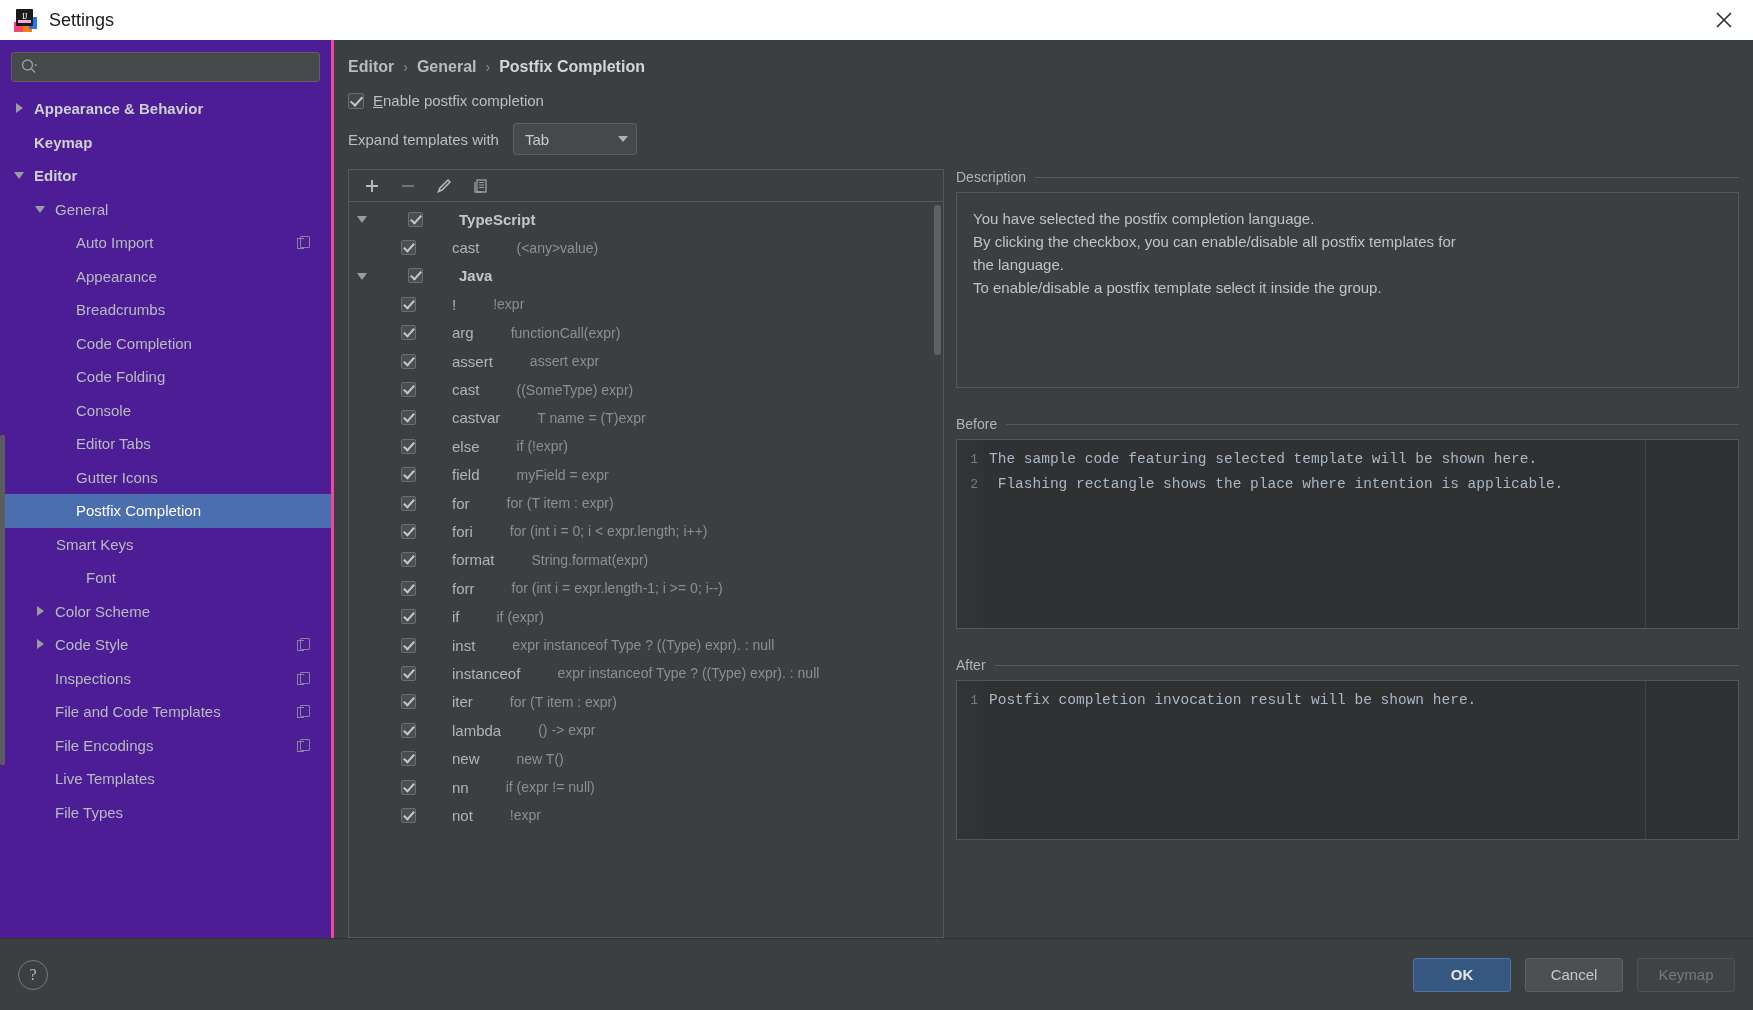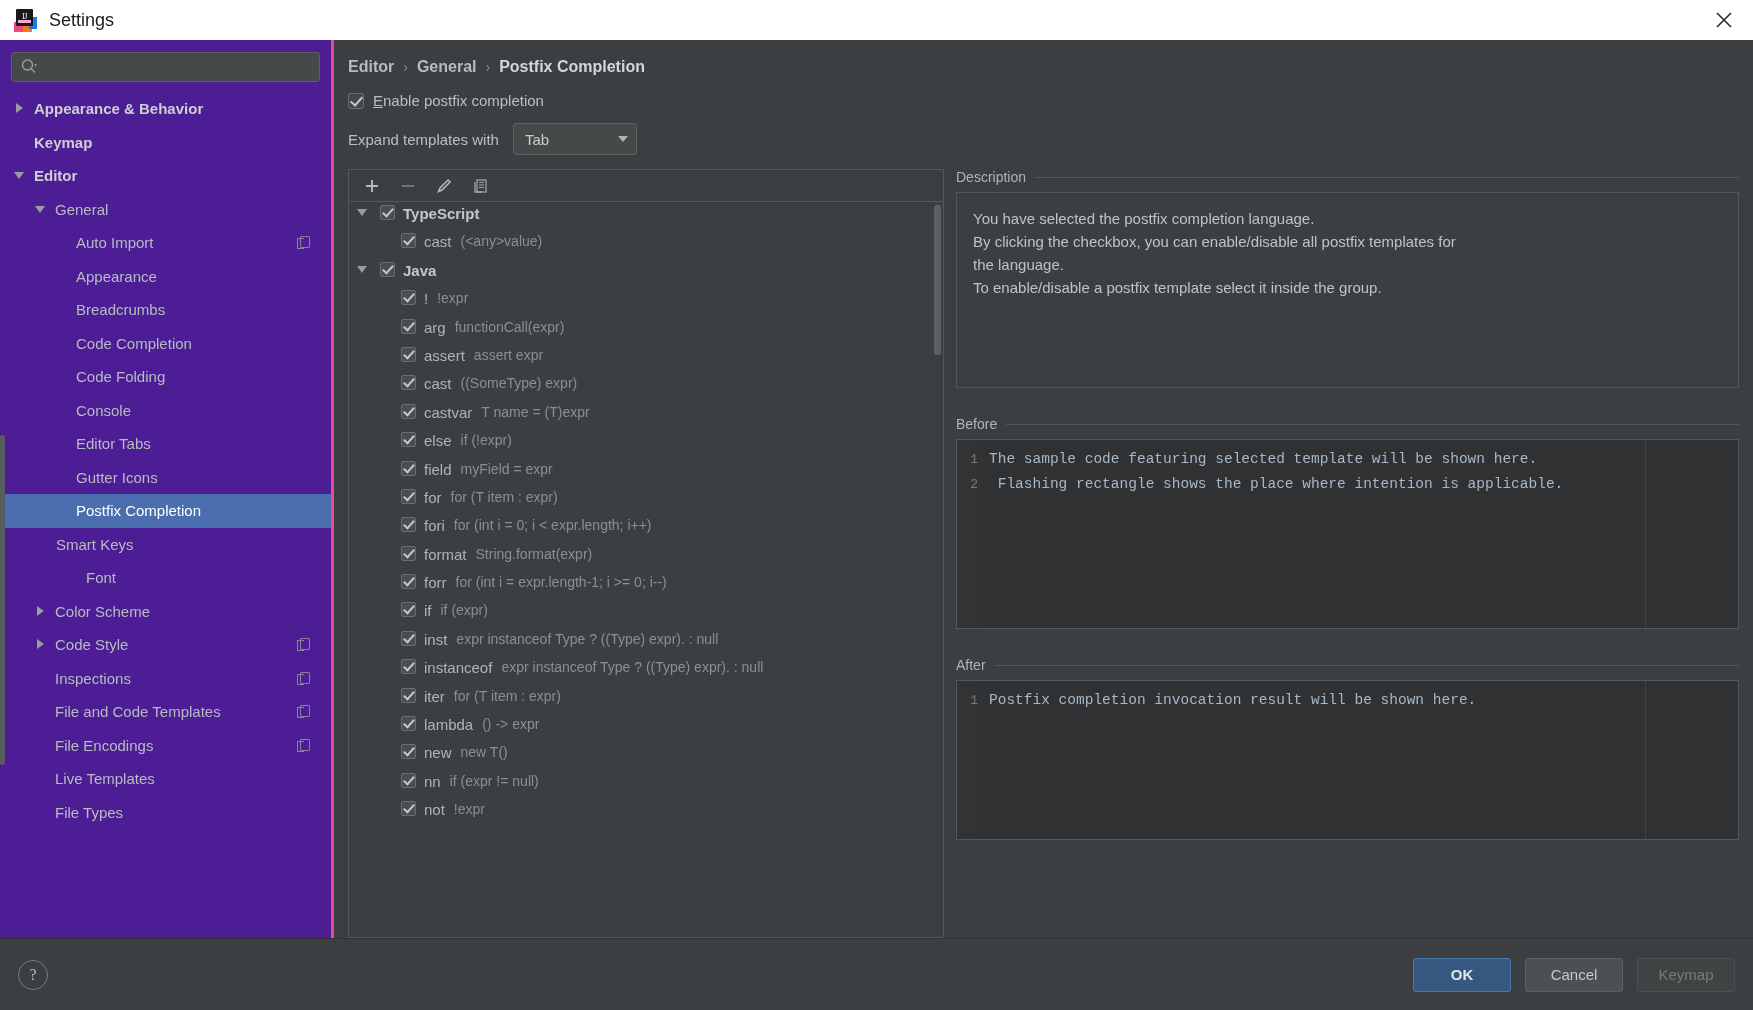--- a/index.html
+++ b/index.html
@@ -145,21 +145,21 @@
     border: 1px solid #555759; background: #3c3f41; min-height: 0;
   }
   .list-toolbar {
     height: 32px; flex: 0 0 32px; display: flex; align-items: center;
     gap: 10px; padding-left: 10px; border-bottom: 1px solid #555759;
     background: #3c3f41;
   }
   .tb-btn { width: 26px; height: 24px; display: flex; align-items: center; justify-content: center; }
   .tb-btn svg { display: block; }
   .listbox { flex: 1 1 auto; background: #3c3f41; overflow: hidden; position: relative; padding-top: 3px; }
-  .lrow { height: 28.4px; display: flex; white-space: nowrap; }
+  .lrow { height: 28.4px; display: flex; align-items: center; white-space: nowrap; gap: 28px; }
   .lrow.group { padding-left: 8px; }
   .lrow.child { padding-left: 52px; }
   .lrow .tw2 { width: 14px; height: 14px; position: relative; margin-right: 9px; flex: 0 0 auto; }
   .lrow .tw2::before {
     content: ""; position: absolute; left: 0; top: 4px;
     border-top: 7px solid #9a9da0; border-left: 5.5px solid transparent; border-right: 5.5px solid transparent;
   }
   .chk-sm {
     width: 15px; height: 15px; flex: 0 0 auto; border: 1px solid #6b6e70;
     background: #4a4e50; border-radius: 2px; position: relative; margin-right: 8px;

